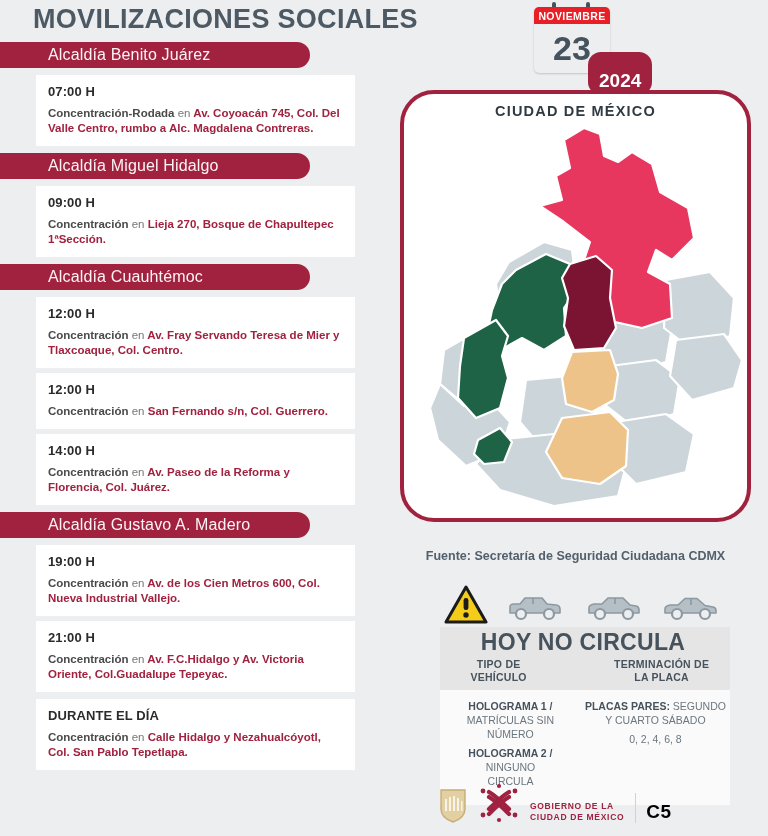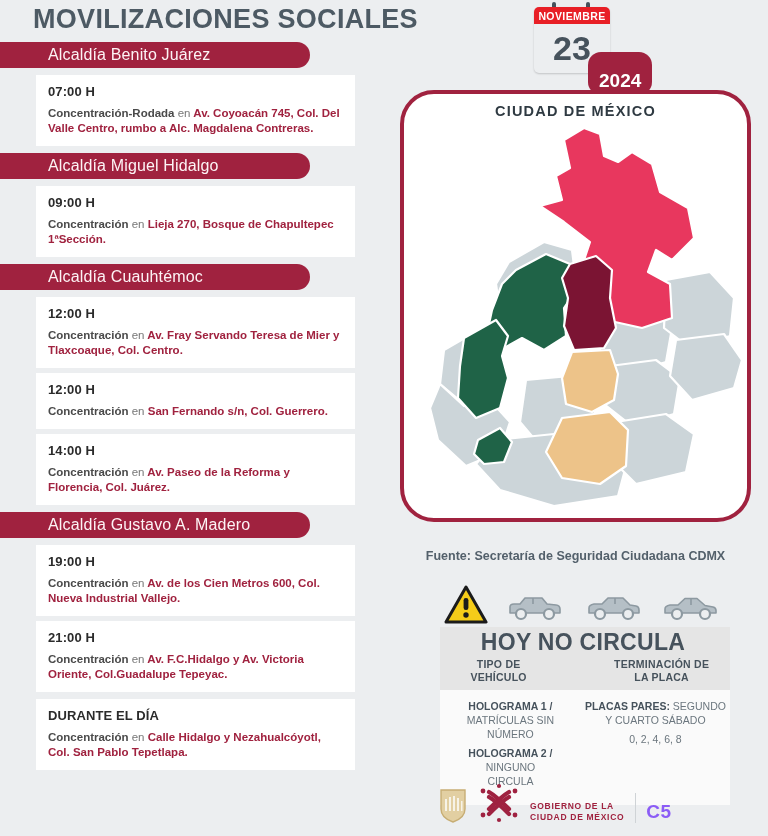--- a/index.html
+++ b/index.html
@@ -213,21 +213,21 @@
   .shield { width: 26px; height: 34px; }
   .cdmx-logo { margin-left: 10px; }
   .gob-text {
     margin-left: 8px;
     font-size: 8.5px; font-weight: bold; color: #a0223f;
     line-height: 11px; letter-spacing: .7px;
   }
   .divider {
     width: 1px; height: 30px; background: #cfd3d6; margin: 0 10px 0 11px;
   }
-  .c5 { font-size: 19px; font-weight: bold; color: #8b5cf6; letter-spacing: .5px; }
+  .c5 { font-size: 19px; font-weight: bold; color: #000000; letter-spacing: .5px; }
 </style>
 </head>
 <body>
 
 <div id="page">
 
   <div class="page-title">MOVILIZACIONES SOCIALES</div>
 
   <div class="left-col" id="left-col">
       <div class="group">

